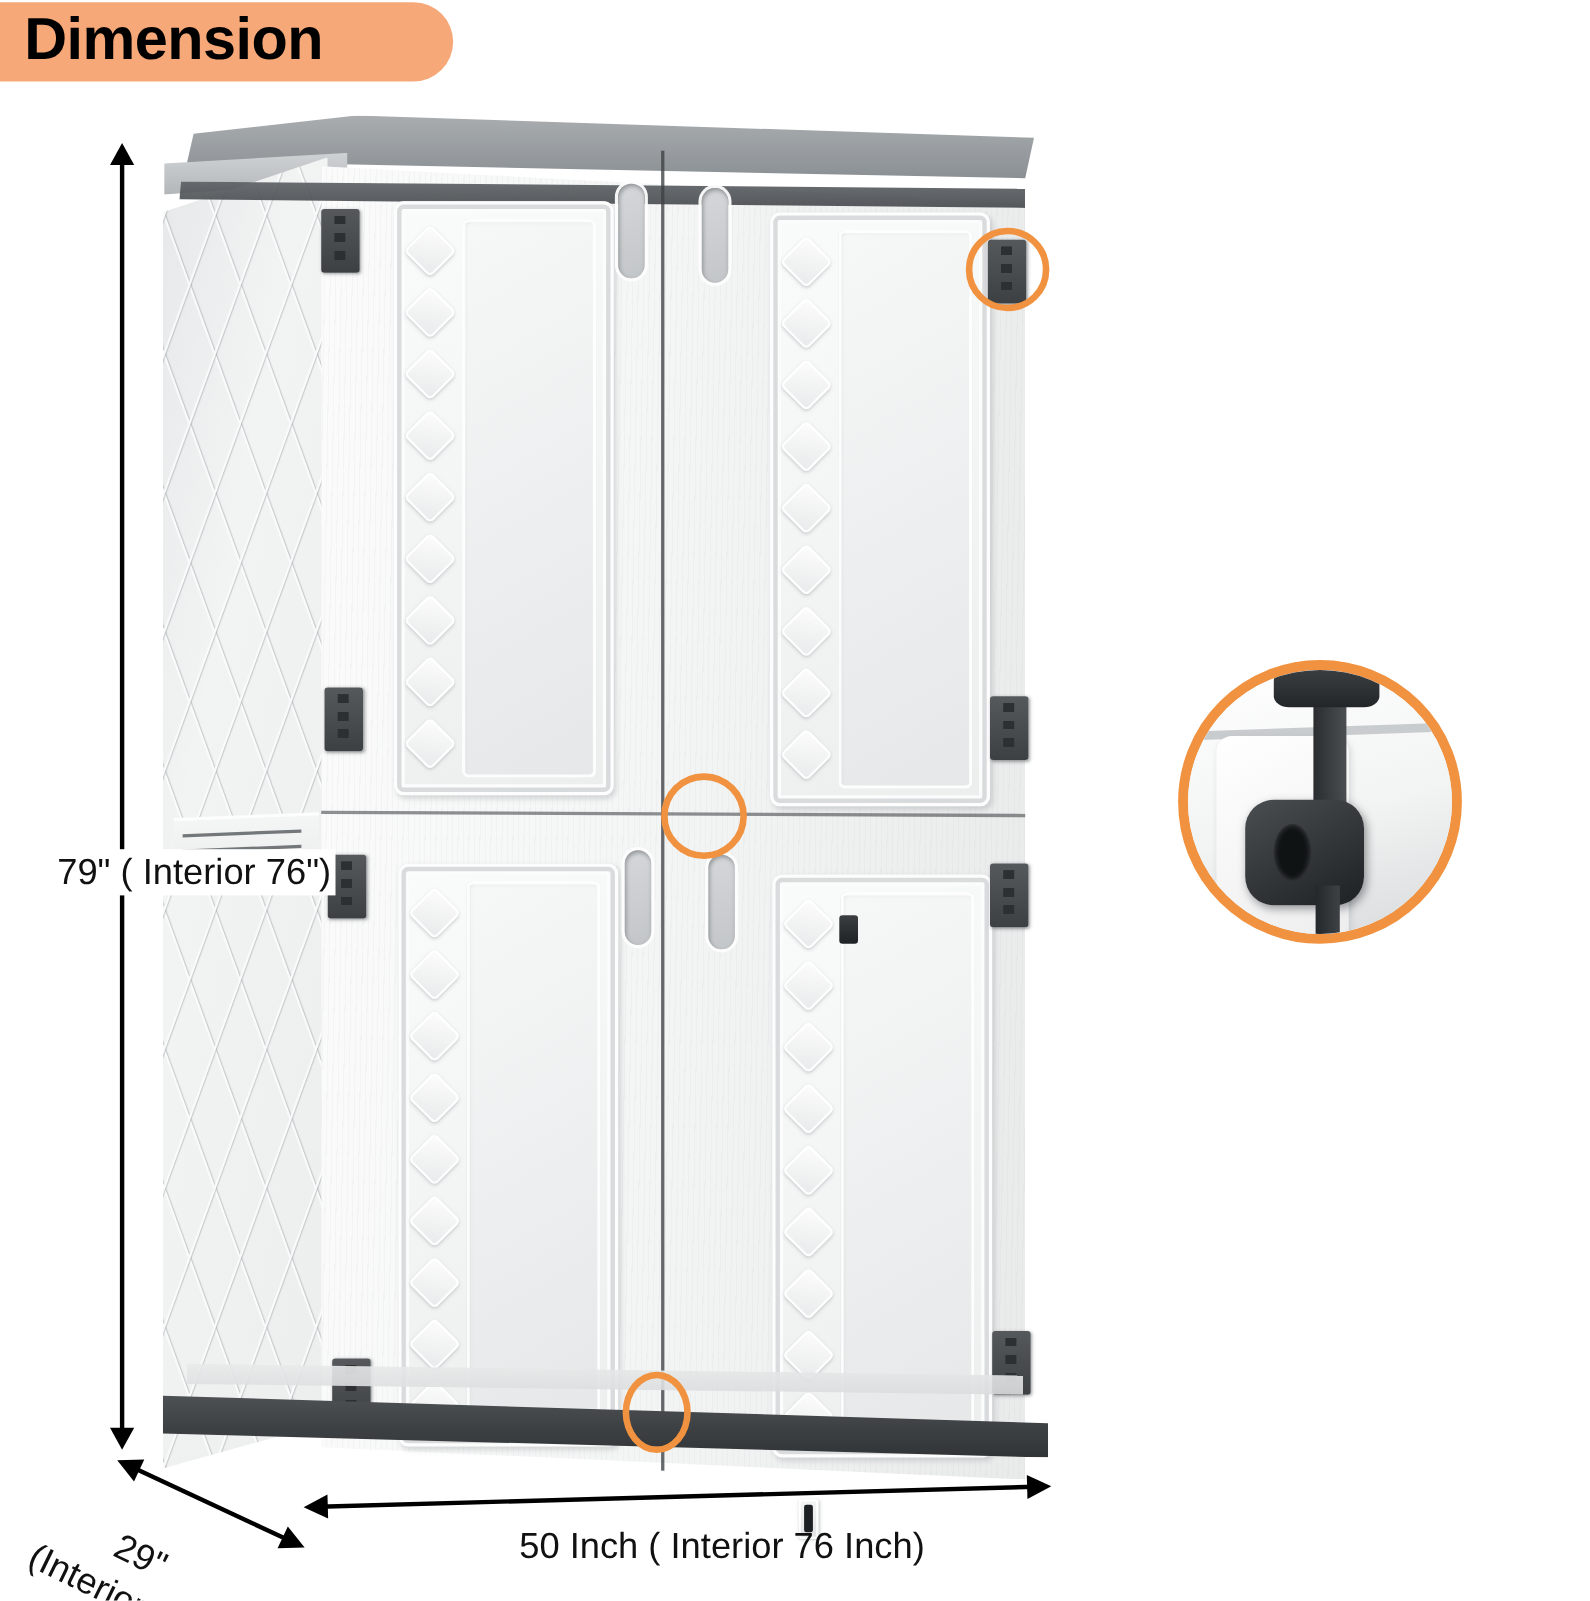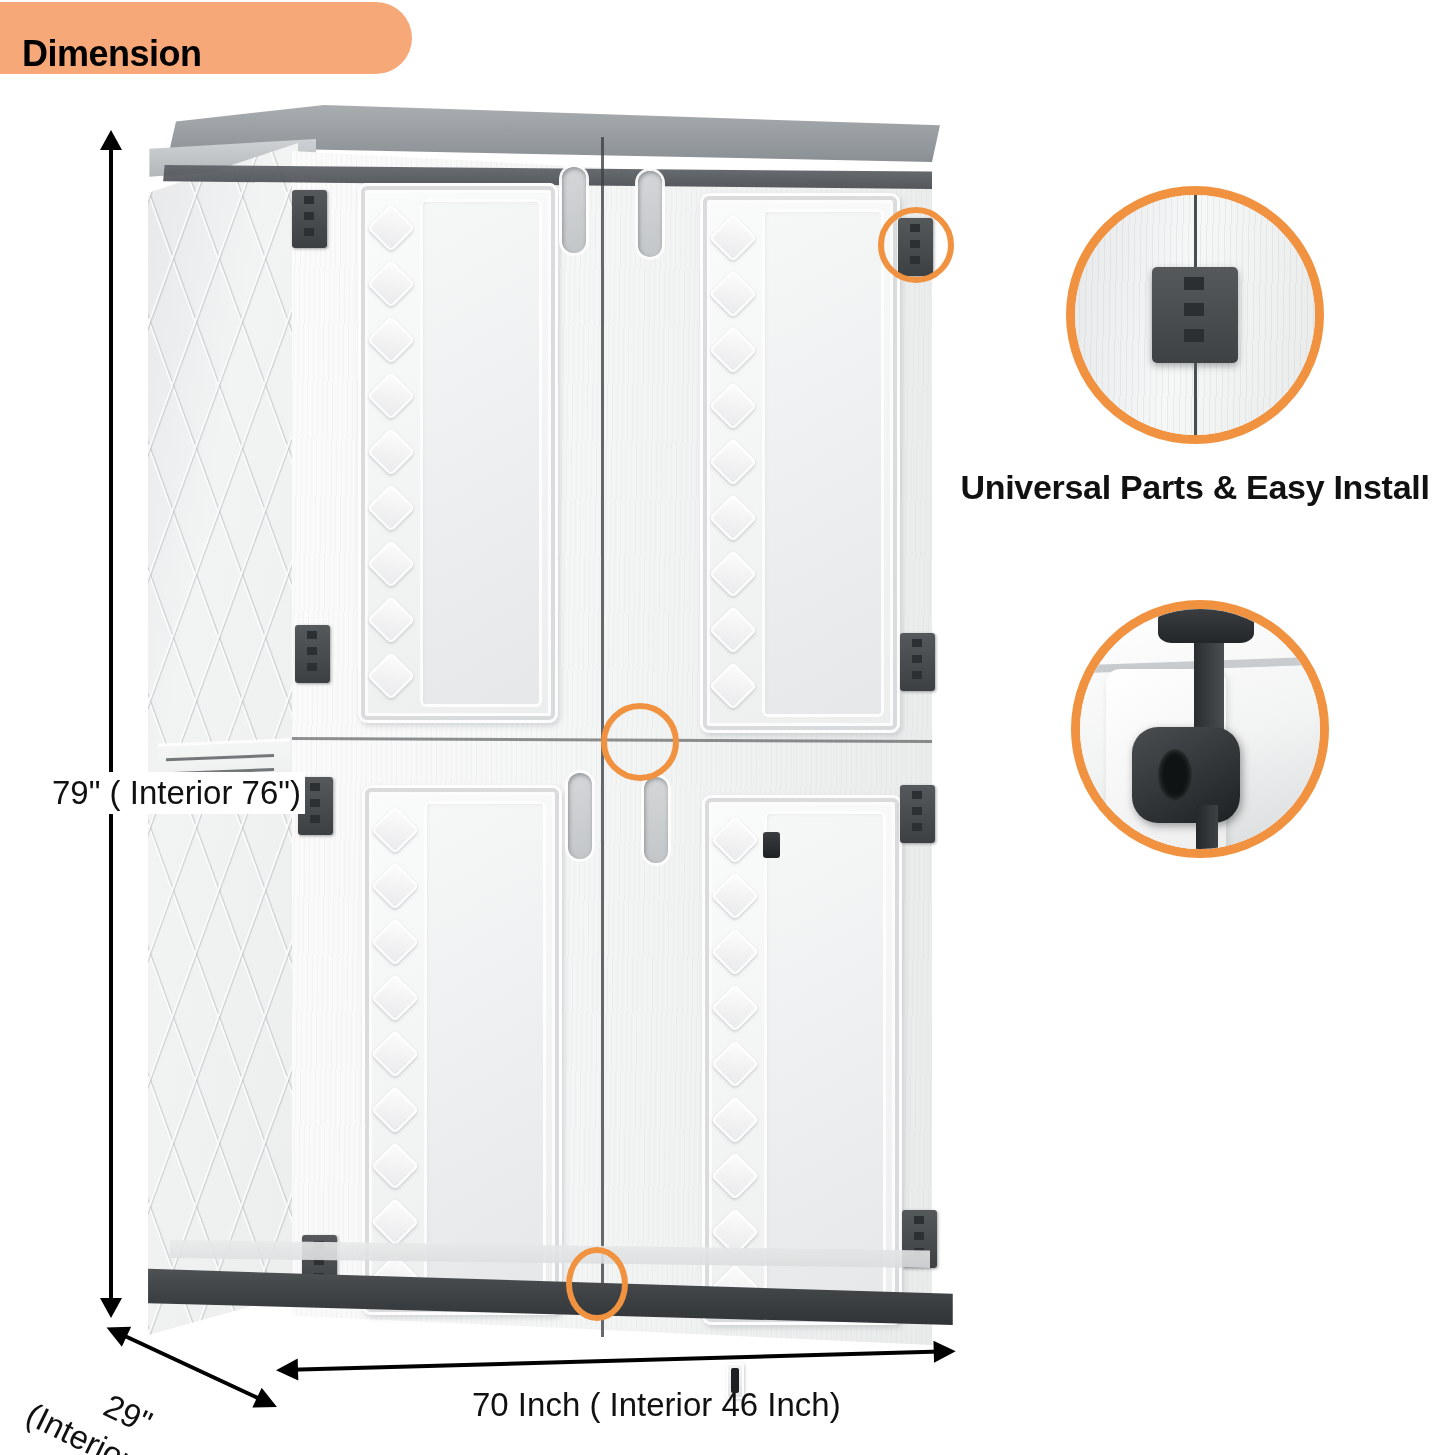--- a/index.html
+++ b/index.html
@@ -10,22 +10,22 @@
     color:#111;
   }
   .stage{position:absolute;inset:0;}
 
   
   .header-badge{
     position:absolute;left:-40px;top:2px;width:452px;height:72px;
     background:#f7a878;border-radius:0 40px 40px 0;
   }
   .header-title{
-    position:absolute;left:22px;top:22px;
-    font-size:36px;font-weight:700;letter-spacing:-0.5px;color:#000;
+    position:absolute;left:22px;top:4px;
+    font-size:54px;font-weight:700;letter-spacing:-0.5px;color:#000;
     line-height:64px;white-space:nowrap;
   }
 
   
   .vline{
     position:absolute;left:109px;top:148px;width:4px;height:1152px;background:#000;
   }
   .vline:before,.vline:after{
     content:"";position:absolute;left:50%;transform:translateX(-50%);
     width:0;height:0;border-left:11px solid transparent;border-right:11px solid transparent;
@@ -426,31 +426,22 @@
   <div class="vline"></div>
   <div class="height-label">79" ( Interior 76")</div>
 
   <div class="depth-arrow"></div>
   <div class="depth-label">
     <span class="l1">29"</span>
     <span class="l2">(Interior 25")</span>
   </div>
 
   <div class="width-arrow"></div>
-  <div class="width-label">70 Inch ( Interior 46 Inch)</div>
-
-  <div class="feature" id="feature-0">
-    <div class="feature-circle">
-      <div class="c1-bg"></div>
-        <div class="c1-grain"></div>
-      <div class="c1-seam"></div>
-        <div class="c1-hinge"></div>
-    </div>
-    <div class="feature-caption">Universal Parts &amp; Easy Install</div>
-  </div>
+  <div class="width-label">50 Inch ( Interior 76 Inch)</div>
+
 
   <div class="feature" id="feature-1">
     <div class="feature-circle">
       <div class="c2-bg"></div>
       <div class="c2-edge"></div>
       <div class="c2-door"></div>
       <div class="c2-stem"></div>
       <div class="c2-cap"></div>
       <div class="c2-body"></div>
       <div class="c2-hole"></div>

